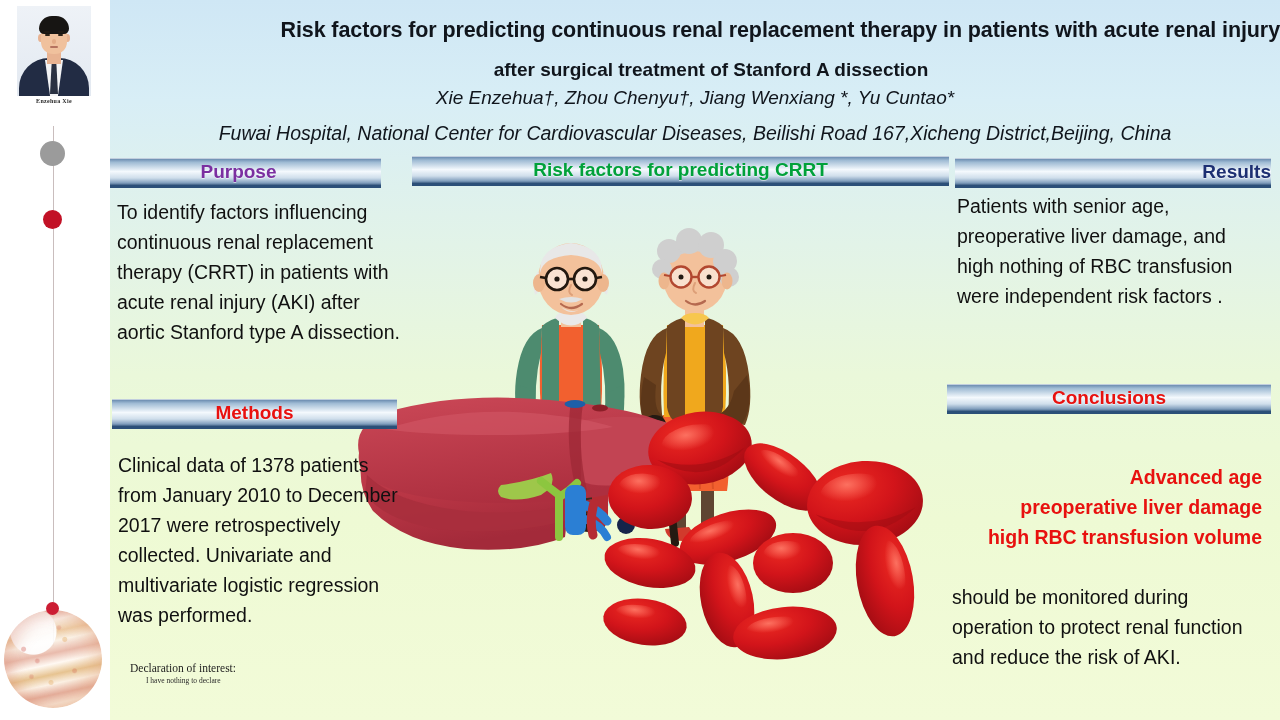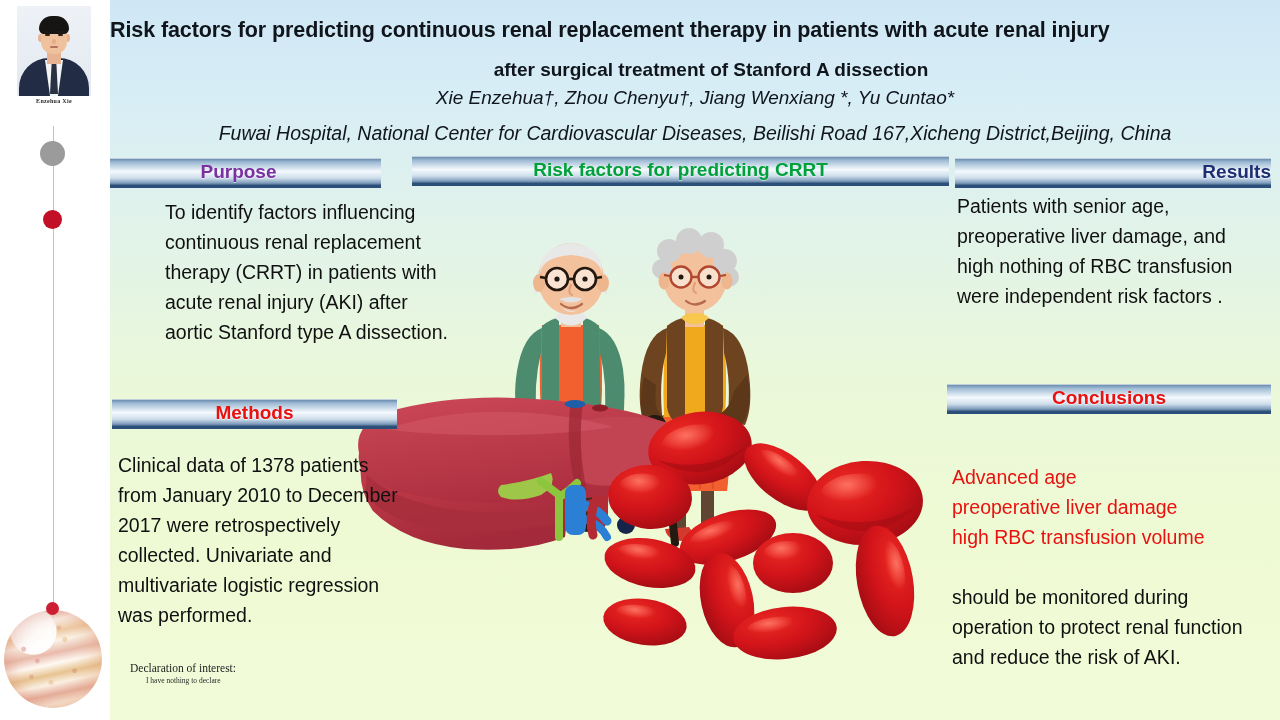--- a/index.html
+++ b/index.html
@@ -75,21 +75,21 @@
       radial-gradient(circle at 28% 68%,rgba(200,60,50,.20) 0 1.5px,transparent 3px),
       radial-gradient(circle at 56% 18%,rgba(200,60,50,.18) 0 1.5px,transparent 3px);
   }
   #sidebar-divider{
     position:absolute;left:109px;top:0;width:1px;height:720px;background:#dfe6ea;
   }
 
   
   #header{position:absolute;left:110px;top:0;width:1170px;height:152px;}
   #title-line1{
-    position:absolute;left:0;top:18px;width:1170px;text-align:left;
+    position:absolute;left:0;top:18px;width:1170px;text-align:right;
     font-size:21.5px;font-weight:bold;color:#10151c;letter-spacing:-0.1px;
   }
   #title-line2{
     position:absolute;left:16px;top:59px;width:1170px;text-align:center;
     font-size:19px;font-weight:bold;color:#10151c;
   }
   #authors{
     position:absolute;left:0;top:87px;width:1170px;text-align:center;
     font-size:19px;font-style:italic;color:#10151c;
   }
@@ -113,25 +113,25 @@
   .bar-label.navy{color:#1d2f72;text-shadow:0 1px 0 rgba(255,255,255,.5);}
 
   #bar-purpose{left:96px;top:158px;width:285px;}
   #bar-risk{left:412px;top:156px;width:537px;}
   #bar-results{left:955px;top:158px;width:316px;justify-content:flex-end;}
   #bar-methods{left:112px;top:399px;width:285px;}
   #bar-conclusions{left:947px;top:384px;width:324px;}
 
   
   .body-text{position:absolute;font-size:19.5px;line-height:30px;color:#101010;white-space:pre-line;}
-  #text-purpose{left:117px;top:197px;width:288px;margin-left:48px;}
+  #text-purpose{left:117px;top:197px;width:288px;}
   #text-methods{left:118px;top:450px;width:290px;}
   #text-results{left:957px;top:191px;width:305px;}
   #text-conclusions{left:952px;top:432px;width:310px;}
-  .concl-highlight{color:#e8110f;font-weight:normal;display:block;}
+  .concl-highlight{color:#e8110f;font-weight:bold;display:block;text-align:right;}
   .concl-rest{display:block;}
 
   
   #declaration{position:absolute;left:130px;top:662px;}
   #decl-title{font-family:"Liberation Serif", serif;font-size:11.5px;color:#1d1d1d;}
   #decl-sub{font-family:"Liberation Serif", serif;font-size:7.5px;color:#2b2b2b;margin-top:2px;margin-left:16px;}
 
   
   #art{position:absolute;left:345px;top:185px;width:600px;height:490px;}
   .svg-art{position:absolute;left:0;top:0;}

